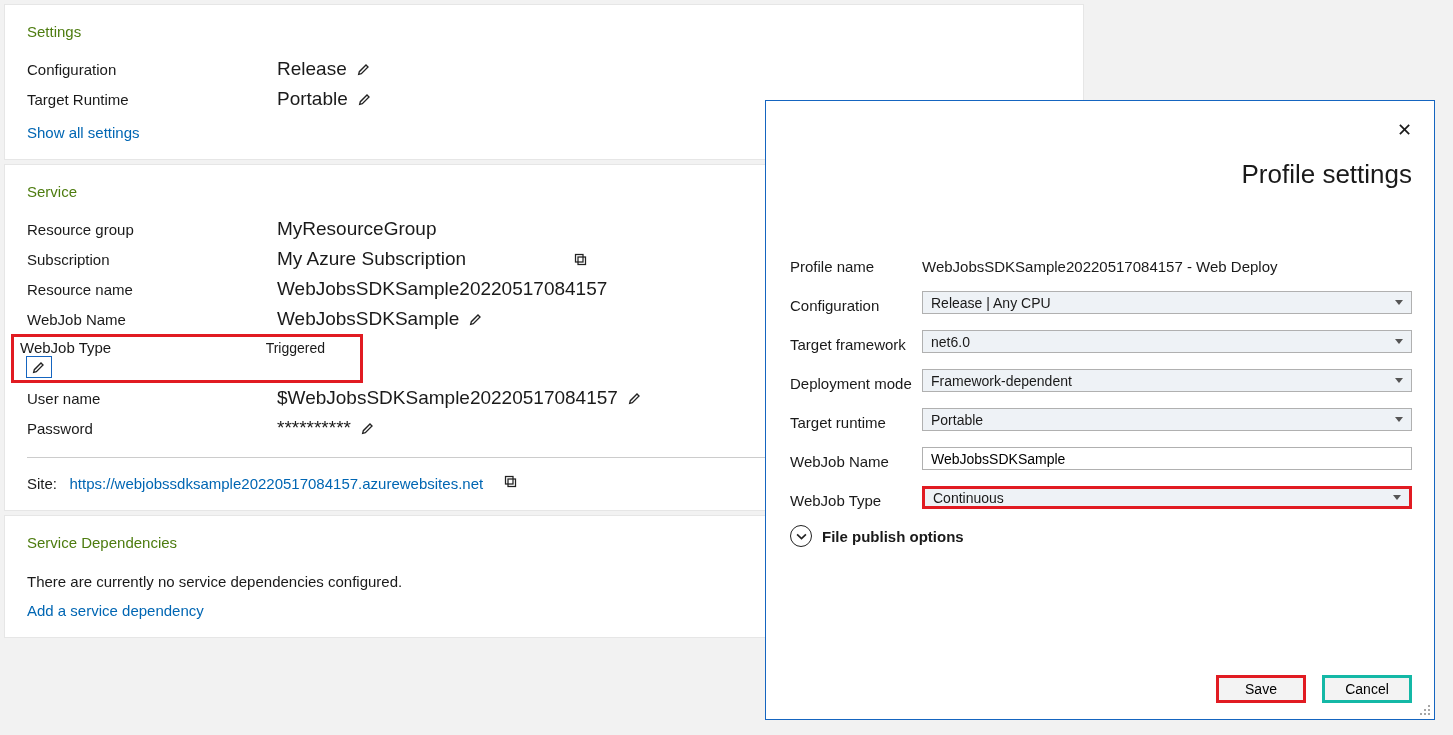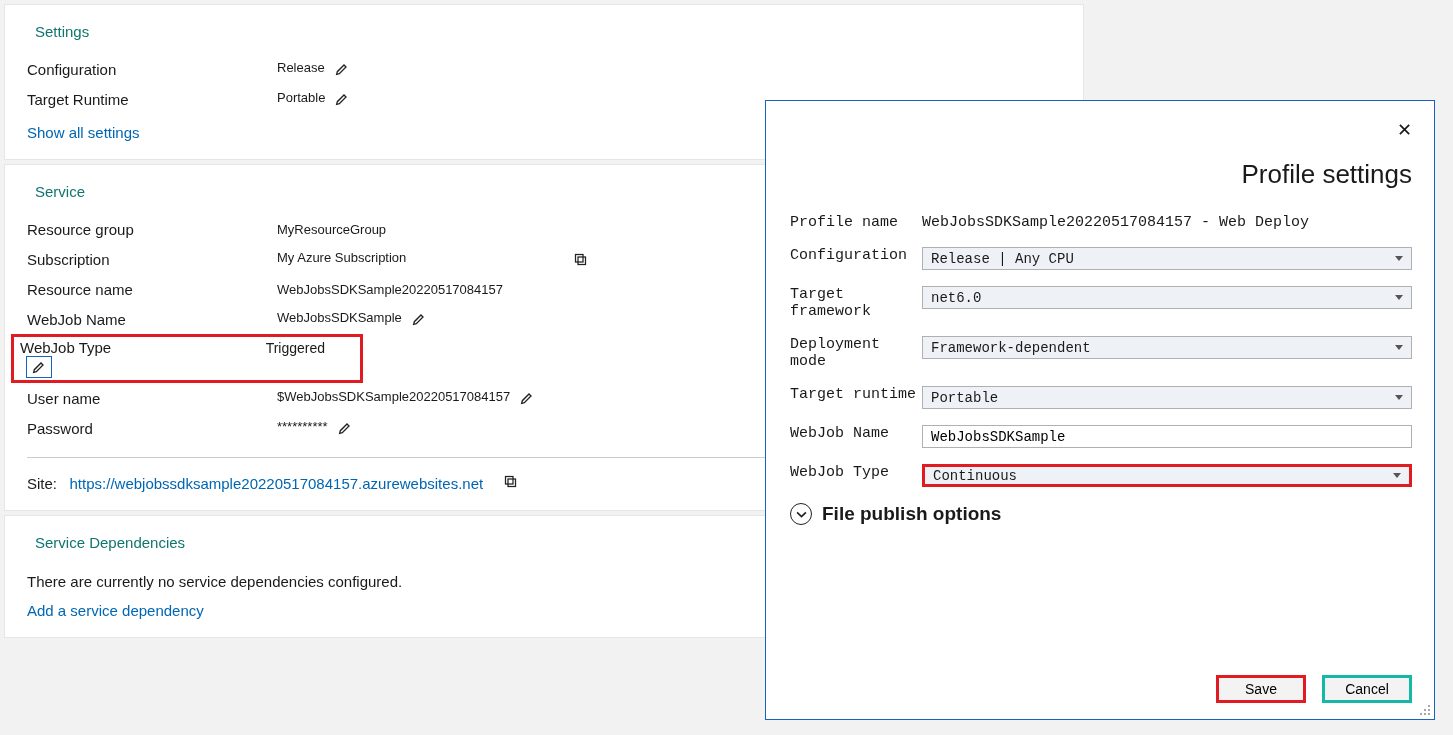--- a/index.html
+++ b/index.html
@@ -15,39 +15,38 @@
     overflow: hidden;
   }
   .panel {
     background: #fff;
     border: 1px solid #e6e6e6;
     margin: 4px;
     padding: 18px 22px;
     width: 1080px;
   }
   .section-title {
-    color: #0f766e;
+    color: #4d7c0f;
     font-size: 15px;
     margin-bottom: 14px;
-    margin-left: 8px;
   }
   .row {
     display: flex;
     align-items: center;
     min-height: 30px;
   }
   .label-col {
     width: 250px;
     color: #1a1a1a;
     font-size: 15px;
   }
   .value-col {
-    font-size: 13px;
+    font-size: 19px;
     display: flex;
-    align-items: flex-start;
+    align-items: center;
   }
   .link { color: #0066b3; font-size: 15px; cursor: pointer; }
   .link2 { color: #0066b3; font-size: 15px; cursor: pointer; }
   .pencil {
     width: 18px; height: 18px; margin-left: 8px;
     display: inline-flex; align-items: center; justify-content: center;
     cursor: pointer;
   }
   .pencil svg { width: 16px; height: 16px; }
   .copy-ic {
@@ -96,29 +95,28 @@
   }
   .dlg-close {
     position: absolute;
     top: 20px; right: 22px;
     font-size: 18px;
     cursor: pointer;
     line-height: 1;
   }
   .dlg-row {
     display: flex;
-    align-items: flex-start;
+    align-items: flex-end;
     margin-bottom: 16px;
-    font-family: Liberation Mono, monospace;
   }
   .dlg-label {
     width: 132px;
     font-size: 15px;
   }
-  .dlg-value-text { font-size: 15px; }
+  .dlg-value-text { font-size: 15px; margin-top: 44px; }
   .dlg-input, .dlg-select {
     flex: 1;
     height: 23px;
     border: 1px solid #b0b0b0;
     background: #fff;
     padding: 0 8px;
     font-size: 14px;
     font-family: inherit;
     position: relative;
   }
@@ -131,21 +129,21 @@
   }
   .caret {
     width: 0; height: 0;
     border-left: 4px solid transparent;
     border-right: 4px solid transparent;
     border-top: 5px solid #555;
   }
   .red-sel { border: 3px solid #e11b22 !important; }
   .expand-row {
     display: flex; align-items: center; gap: 10px;
-    font-weight: 600; font-size: 19px;
+    font-weight: 600; font-size: 15px;
     margin-top: 0;
     cursor: pointer;
   }
   .circle-chev {
     width: 22px; height: 22px; border: 1.5px solid #222; border-radius: 50%;
     display: inline-flex; align-items: center; justify-content: center;
   }
   .circle-chev svg { width: 11px; height: 11px; }
   .dlg-buttons {
     position: absolute;

